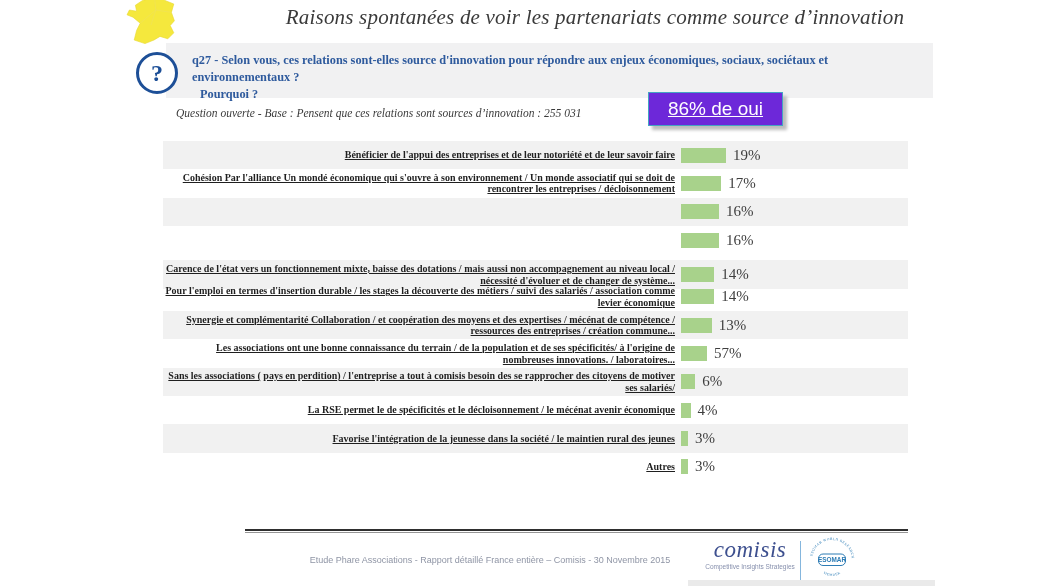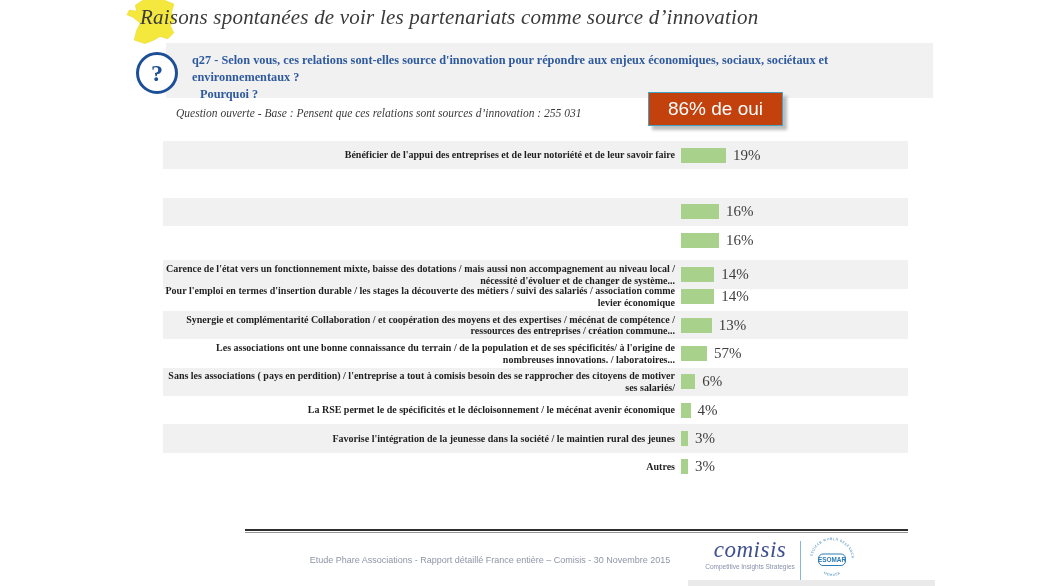--- a/index.html
+++ b/index.html
@@ -1,45 +1,45 @@
 <!DOCTYPE html>
 <html><head>
 <meta charset="utf-8">
 <style>
   html,body{margin:0;padding:0;background:#fff;}
   #screen{position:relative;width:1050px;height:586px;background:#ffffff;overflow:hidden;
           font-family:"Liberation Serif",serif;}
 
-  .title{position:absolute;left:140px;top:5px;width:910px;text-align:left;
+  .title{position:absolute;left:140px;top:5px;width:910px;text-align:center;
          font:italic 21px/24px "Liberation Serif",serif;color:#3a3a3a;letter-spacing:.2px;}
 
   .france{position:absolute;left:125px;top:-8px;width:64px;height:60px;}
 
   .qbox{position:absolute;left:166px;top:43px;width:767px;height:55px;background:#f1f1f2;}
   .qcircle{position:absolute;left:136px;top:52px;width:36px;height:36px;border:3px solid #1d4f97;
            border-radius:50%;background:#fff;display:flex;align-items:center;justify-content:center;
            font:bold 24px "Liberation Serif",serif;color:#1d4f97;z-index:2;}
   .qtext{position:absolute;left:192px;top:52px;width:735px;
          font:bold 12.3px/17px "Liberation Serif",serif;color:#2e5a9d;}
   .qtext .l2{margin-left:8px;}
 
   .basenote{position:absolute;left:176px;top:107px;
             font:italic 11.5px "Liberation Serif",serif;color:#3a3a3a;}
 
-  .highlight{position:absolute;left:648px;top:92px;width:133px;height:32px;background:#c2410c;
+  .highlight{position:absolute;left:648px;top:92px;width:133px;height:32px;background:#6d28d9;
              border:1px solid #44a3c4;box-shadow:4px 4px 3px #bdbdbd;z-index:3;
              display:flex;align-items:center;justify-content:center;
-             font:19px "Liberation Sans",sans-serif;color:#ffffff;}
+             font:19px "Liberation Sans",sans-serif;color:#ffffff;text-decoration:underline;}
 
   .chart{position:absolute;left:163px;top:141px;width:745px;height:341px;}
   .row{position:absolute;left:0;width:745px;height:28.34px;}
   .row.odd{background:#f1f1f1;}
   .rlabel{position:absolute;left:0;top:0;bottom:0;width:512px;padding-right:4px;
           display:flex;align-items:center;justify-content:flex-end;text-align:right;
-          font:bold 10px/11.5px "Liberation Serif",serif;color:#1f1f1f;}
+          font:bold 10px/11.5px "Liberation Serif",serif;color:#1f1f1f;text-decoration:underline;}
   .rbar{position:absolute;left:518px;top:6.7px;height:15px;}
   .rpct{position:absolute;top:0;bottom:0;display:flex;align-items:center;
         font:15px "Liberation Serif",serif;color:#3e3e3e;}
 
   .divider1{position:absolute;left:245px;top:529px;width:663px;height:2px;background:#2f2f2f;}
   .divider2{position:absolute;left:245px;top:532px;width:663px;height:1px;background:#969696;}
 
   .footnote{position:absolute;left:230px;top:555px;width:520px;text-align:center;
             font:9px "Liberation Sans",sans-serif;color:#8f95a5;}
 
@@ -72,20 +72,25 @@
 
   <div class="basenote">Question ouverte - Base : Pensent que ces relations sont sources d’innovation : 255 031</div>
 
   <div class="highlight">86% de oui</div>
 
   <div class="chart">
       <div class="row odd" style="top: 0px;">
         <div class="rlabel">Bénéficier de l'appui des entreprises et de leur notoriété et de leur  savoir faire</div>
         <div class="rbar" style="width: 45px; background: rgb(168, 210, 139);"></div>
         <div class="rpct" style="left: 570px;">19%</div>
+      </div>
+      <div class="row even" style="top: 28.34px;">
+        <div class="rlabel">Cohésion Par l'alliance Un mondé économique qui s'ouvre  à son environnement / Un monde  associatif qui se doit de rencontrer les entreprises / décloisonnement</div>
+        <div class="rbar" style="width: 40.3px; background: rgb(168, 210, 139);"></div>
+        <div class="rpct" style="left: 565.3px;">17%</div>
       </div>
       <div class="row odd" style="top: 56.68px;">
         <div class="rbar" style="width: 37.9px; background: rgb(168, 210, 139);"></div>
         <div class="rpct" style="left: 562.9px;">16%</div>
       </div>
       <div class="row even" style="top: 85.02px;">
         <div class="rbar" style="width: 37.9px; background: rgb(168, 210, 139);"></div>
         <div class="rpct" style="left: 562.9px;">16%</div>
       </div>
       <div class="row odd" style="top: 113.36px; margin-top: 6px;">

